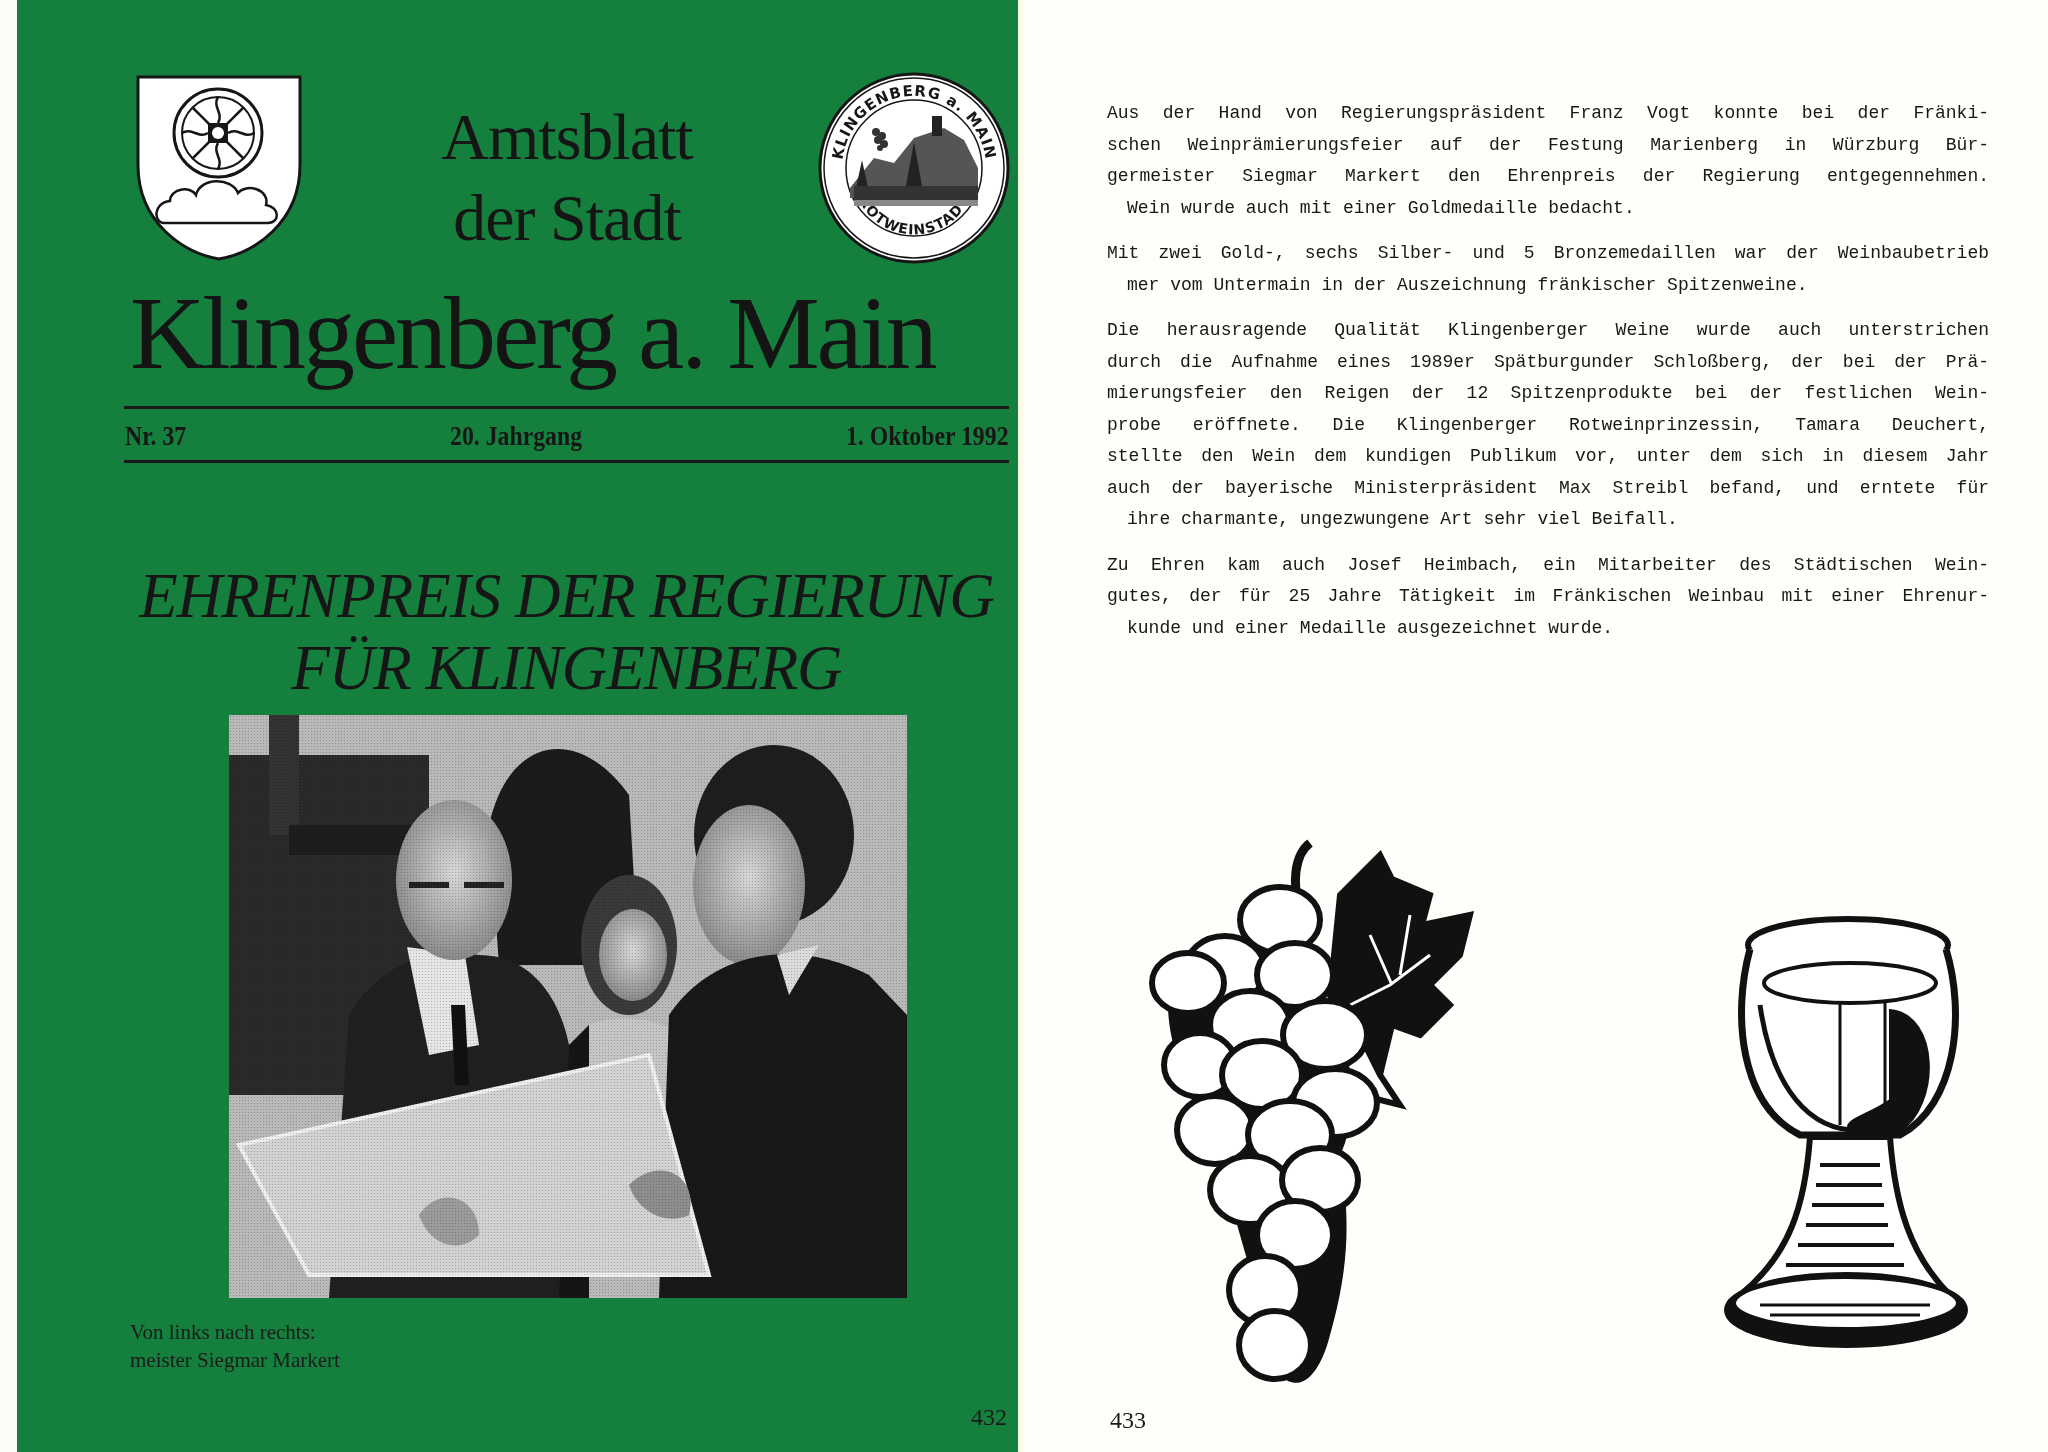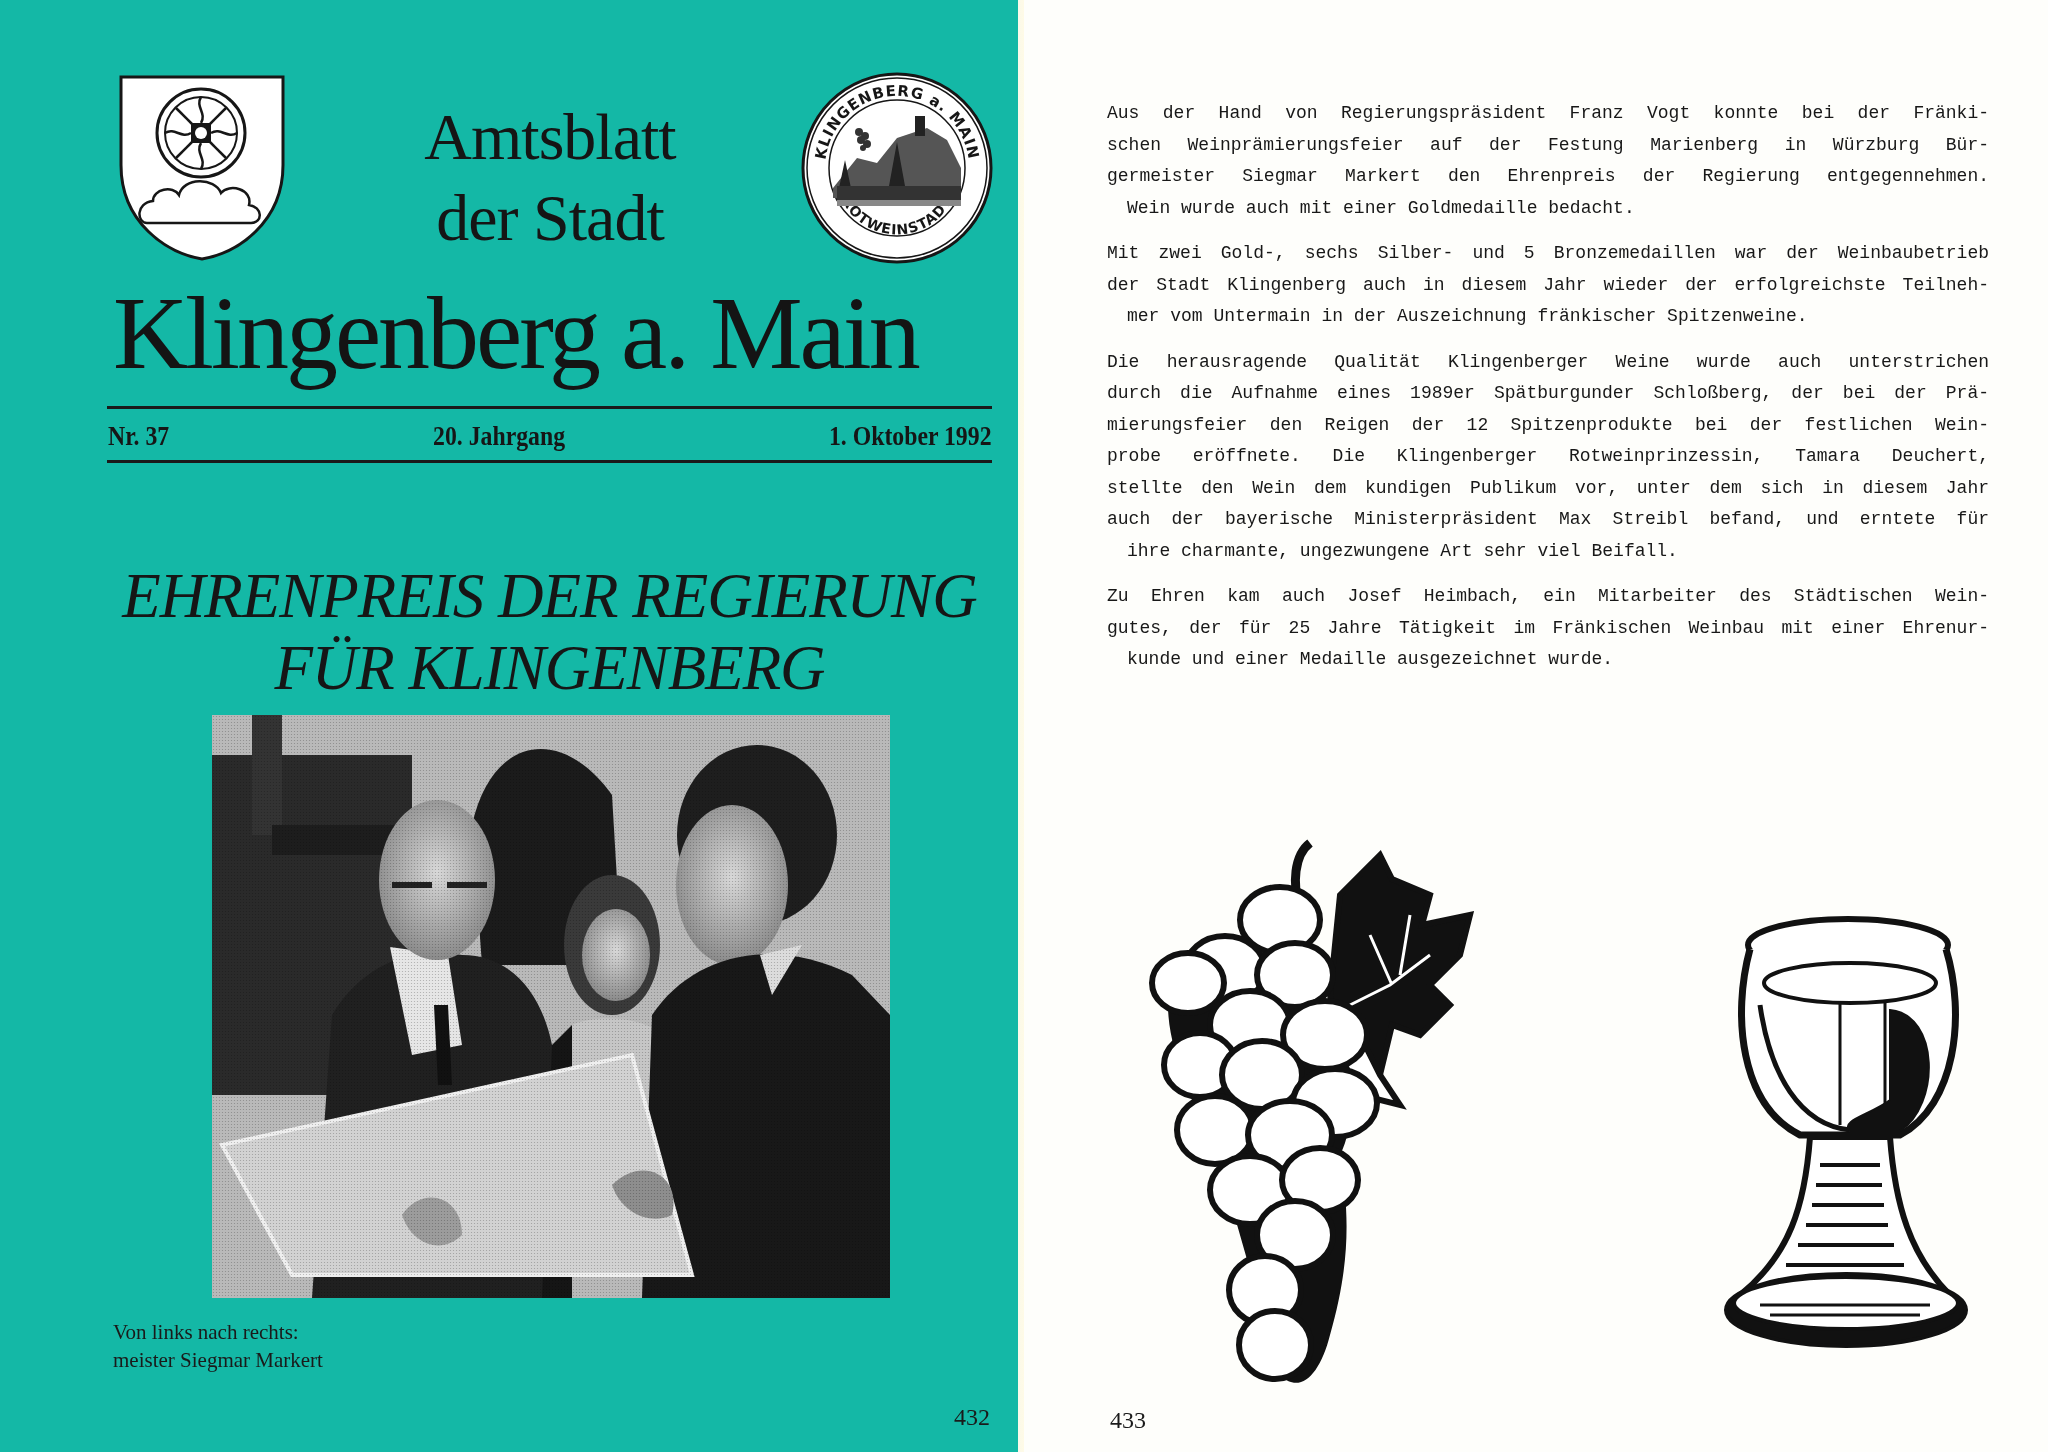--- a/index.html
+++ b/index.html
@@ -3,21 +3,21 @@
 <meta charset="utf-8">
 <style>
   html, body { margin: 0; padding: 0; }
   body {
     width: 2048px; height: 1452px; position: relative; overflow: hidden;
     background: #fdfdf8;
     color: #161616;
     font-family: "Liberation Serif", serif;
   }
   .page { position: absolute; top: 0; height: 1452px; }
-  .page.left { left: 0; width: 1024px; background: #14b8a6; }
+  .page.left { left: 17px; width: 1024px; background: #15803d; }
   .page.right { left: 1024px; width: 1024px; background: #fefefb; }
   .gutter { position: absolute; left: 1018px; top: 0; width: 14px; height: 1452px;
     background: linear-gradient(90deg, #fbf9ea, #fffbe6 50%, #fbfbf4); }
 
   
   .crest { position: absolute; left: 117px; top: 73px; width: 170px; height: 190px; }
   .seal { position: absolute; left: 797px; top: 68px; width: 200px; height: 200px; }
   .mast-line1, .mast-line2 {
     position: absolute; left: 380px; width: 340px; text-align: center;
     font-family: "Liberation Serif", serif; font-size: 66px; line-height: 66px;
@@ -207,21 +207,20 @@
 
 <div class="article">
   <p>
     <span class="ln">Aus der Hand von Regierungspräsident Franz Vogt konnte bei der Fränki-</span>
     <span class="ln">schen Weinprämierungsfeier auf der Festung Marienberg in Würzburg Bür-</span>
     <span class="ln">germeister Siegmar Markert den Ehrenpreis der Regierung entgegennehmen.</span>
     <span class="ln last">Wein wurde auch mit einer Goldmedaille bedacht.</span>
   </p>
   <p>
     <span class="ln">Mit zwei Gold-, sechs Silber- und 5 Bronzemedaillen war der Weinbaubetrieb</span>
-    <span class="ln">der Stadt Klingenberg auch in diesem Jahr wieder der erfolgreichste Teilneh-</span>
     <span class="ln last">mer vom Untermain in der Auszeichnung fränkischer Spitzenweine.</span>
   </p>
   <p>
     <span class="ln">Die herausragende Qualität Klingenberger Weine wurde auch unterstrichen</span>
     <span class="ln">durch die Aufnahme eines 1989er Spätburgunder Schloßberg, der bei der Prä-</span>
     <span class="ln">mierungsfeier den Reigen der 12 Spitzenprodukte bei der festlichen Wein-</span>
     <span class="ln">probe eröffnete. Die Klingenberger Rotweinprinzessin, Tamara Deuchert,</span>
     <span class="ln">stellte den Wein dem kundigen Publikum vor, unter dem sich in diesem Jahr</span>
     <span class="ln">auch der bayerische Ministerpräsident Max Streibl befand, und erntete für</span>
     <span class="ln last">ihre charmante, ungezwungene Art sehr viel Beifall.</span>

